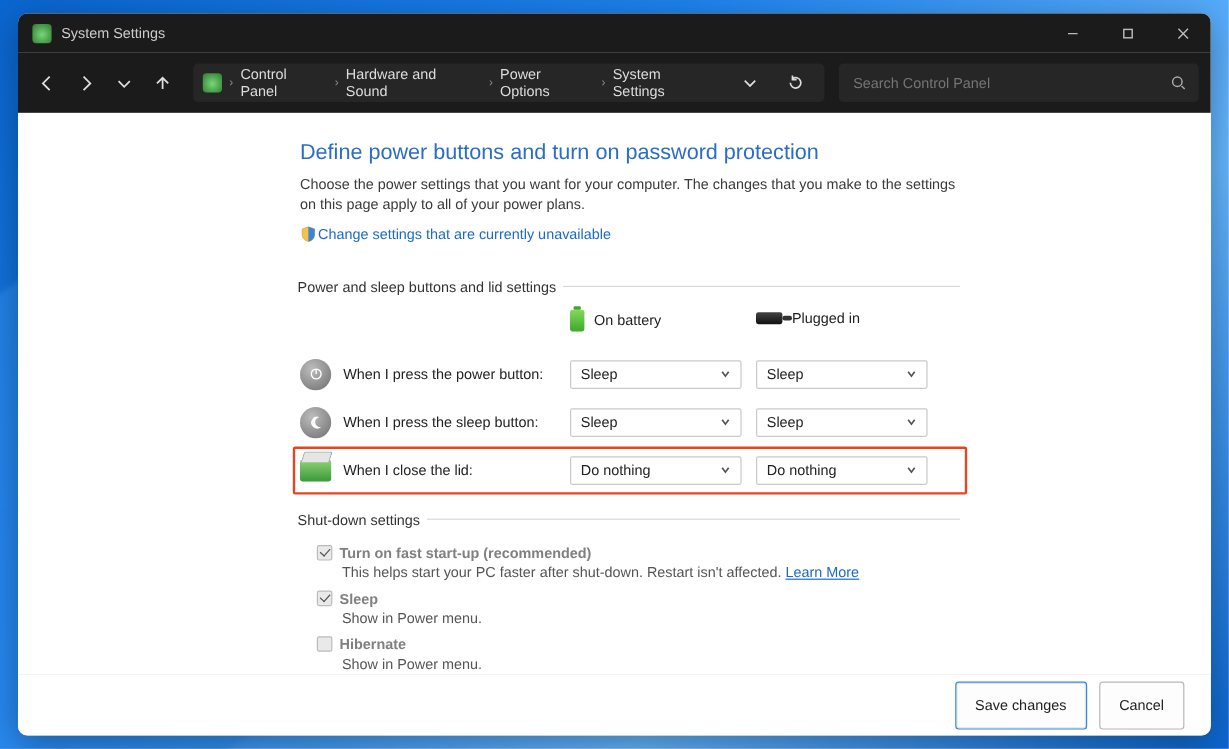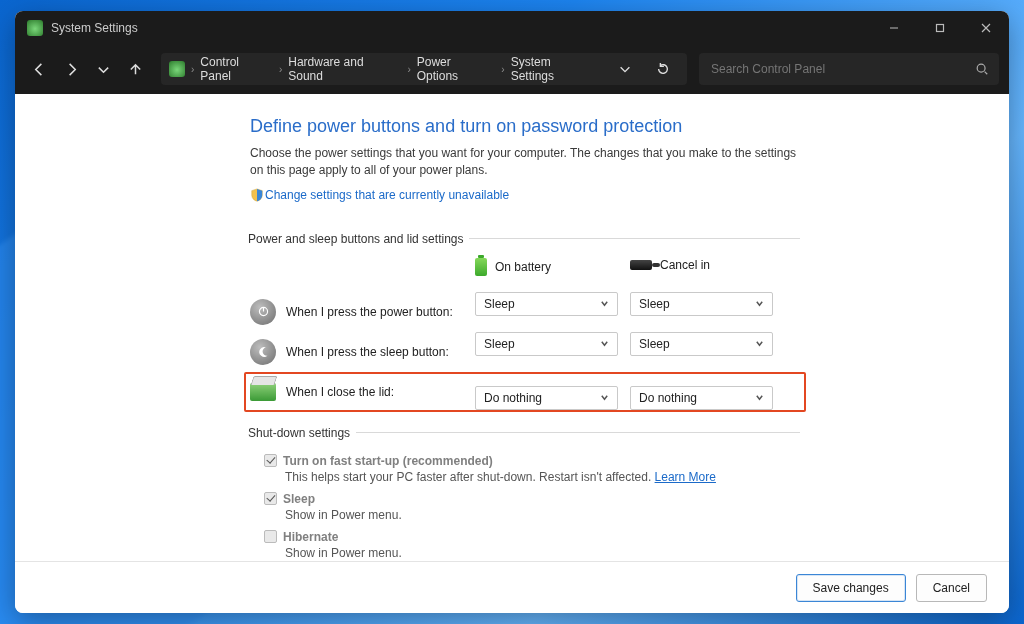--- a/index.html
+++ b/index.html
@@ -32,40 +32,40 @@
   .link.u{text-decoration:underline}
   fieldset{border:none;border-top:1px solid #d9d9d9;margin:0 0 14px 0;padding:10px 0 0 0;position:relative}
   legend{font-size:12px;color:#333;padding:0 6px 0 0;margin-left:-2px}
   .colheads{display:flex;align-items:flex-start;height:28px;margin:2px 0 6px 0}
   .lc{flex:0 0 225px}
   .cc{flex:0 0 155px;display:flex;align-items:center;gap:8px;font-size:12px;color:#222}
   .batt{width:12px;height:18px;background:linear-gradient(#85d85a,#3ca92b);border-radius:2px;position:relative}
   .batt::before{content:"";position:absolute;left:3px;top:-3px;width:6px;height:3px;background:#3ca92b;border-radius:1px}
   .plug{width:22px;height:10px;background:linear-gradient(#444,#111);border-radius:2px;position:relative}
   .plug::after{content:"";position:absolute;right:-8px;top:3px;width:8px;height:4px;background:#333;border-radius:2px}
-  .row{display:flex;height:40px}
+  .row{display:flex;align-items:center;height:40px}
   .row .lbl{flex:0 0 225px;display:flex;align-items:center;gap:10px;font-size:12px;color:#222}
   .row .ico{width:26px;height:26px;border-radius:50%;background:radial-gradient(circle at 38% 32%,#bdbdbd,#6d6d6d);display:flex;align-items:center;justify-content:center}
   .row .ico svg{width:13px;height:13px;}
   .lidico{width:26px;height:18px;background:linear-gradient(#8fd17a,#3b9a36);border-radius:2px;position:relative}
   .lidico::after{content:"";position:absolute;left:2px;top:-7px;width:22px;height:8px;background:#e5e5e5;border:1px solid #aaa;border-bottom:none;border-radius:2px 2px 0 0;transform:skewX(-18deg)}
   .sel{flex:0 0 143px;margin-right:12px}
   .sel-in{height:24px;border:1px solid #c9c9c9;border-radius:2px;display:flex;align-items:center;padding:0 8px;font-size:12px;color:#222;background:#fff;justify-content:space-between}
   .sel-in svg{width:9px;height:9px;stroke:#555;stroke-width:1.6;fill:none}
   .hl{border:2.5px solid #e34721;border-radius:2px;padding:12px 4px;margin:0 -6px}
   .sdopt{margin:4px 0 2px 14px}
   .sdopt label{display:flex;align-items:flex-start;gap:6px;font-size:12px;color:#303030}
   .sdopt label.dis{color:#808080}
   .sdopt .b{font-weight:600}
   .sdopt .sub{margin:2px 0 8px 21px;font-size:12px;color:#555}
   .cb{width:13px;height:13px;border:1px solid #888;border-radius:2px;display:inline-flex;align-items:center;justify-content:center;background:#f6f6f6}
   .cb.dis{background:#e9e9e9;border-color:#bbb}
   .cb.chk::after{content:"";width:7px;height:4px;border-left:1.6px solid #555;border-bottom:1.6px solid #555;transform:rotate(-48deg) translate(1px,-1px)}
   .footer{height:52px;border-top:1px solid #e4e4e4;display:flex;align-items:center;justify-content:flex-end;gap:10px;padding:0 22px;background:#fff}
-  .btn{height:28px;padding:0 16px;border:1px solid #b8b8b8;border-radius:3px;background:#fdfdfd;font-size:12px;color:#222;display:flex;align-items:center}
+  .btn{height:40px;padding:0 16px;border:1px solid #b8b8b8;border-radius:3px;background:#fdfdfd;font-size:12px;color:#222;display:flex;align-items:center}
   .btn.primary{border-color:#3b86d6;box-shadow:0 0 0 1px rgba(59,134,214,.2) inset}
 </style>
 </head>
 <body>
 
 <div class="window">
 
   <div class="titlebar">
     <span class="app-icon"></span>
     <span>System Settings</span>
@@ -156,21 +156,21 @@
       <fieldset>
         <legend>Power and sleep buttons and lid settings</legend>
         <div class="colheads">
           <div class="lc"></div>
           <div class="cc">
               <span class="batt"></span>
               <span>On battery</span>
             </div>
           <div class="cc">
               <span class="plug"></span>
-              <span>Cancel in</span>
+              <span>Plugged in</span>
             </div>
         </div>
 
         <div class="row">
           <div class="lbl">
               <span class="ico">
                 <svg viewBox="0 0 16 16">
                   <circle cx="8" cy="8" r="5" stroke="#fff" stroke-width="1.4" fill="none"></circle>
                   <path d="M8 3v5" stroke="#fff" stroke-width="1.4"></path>
                 </svg>

